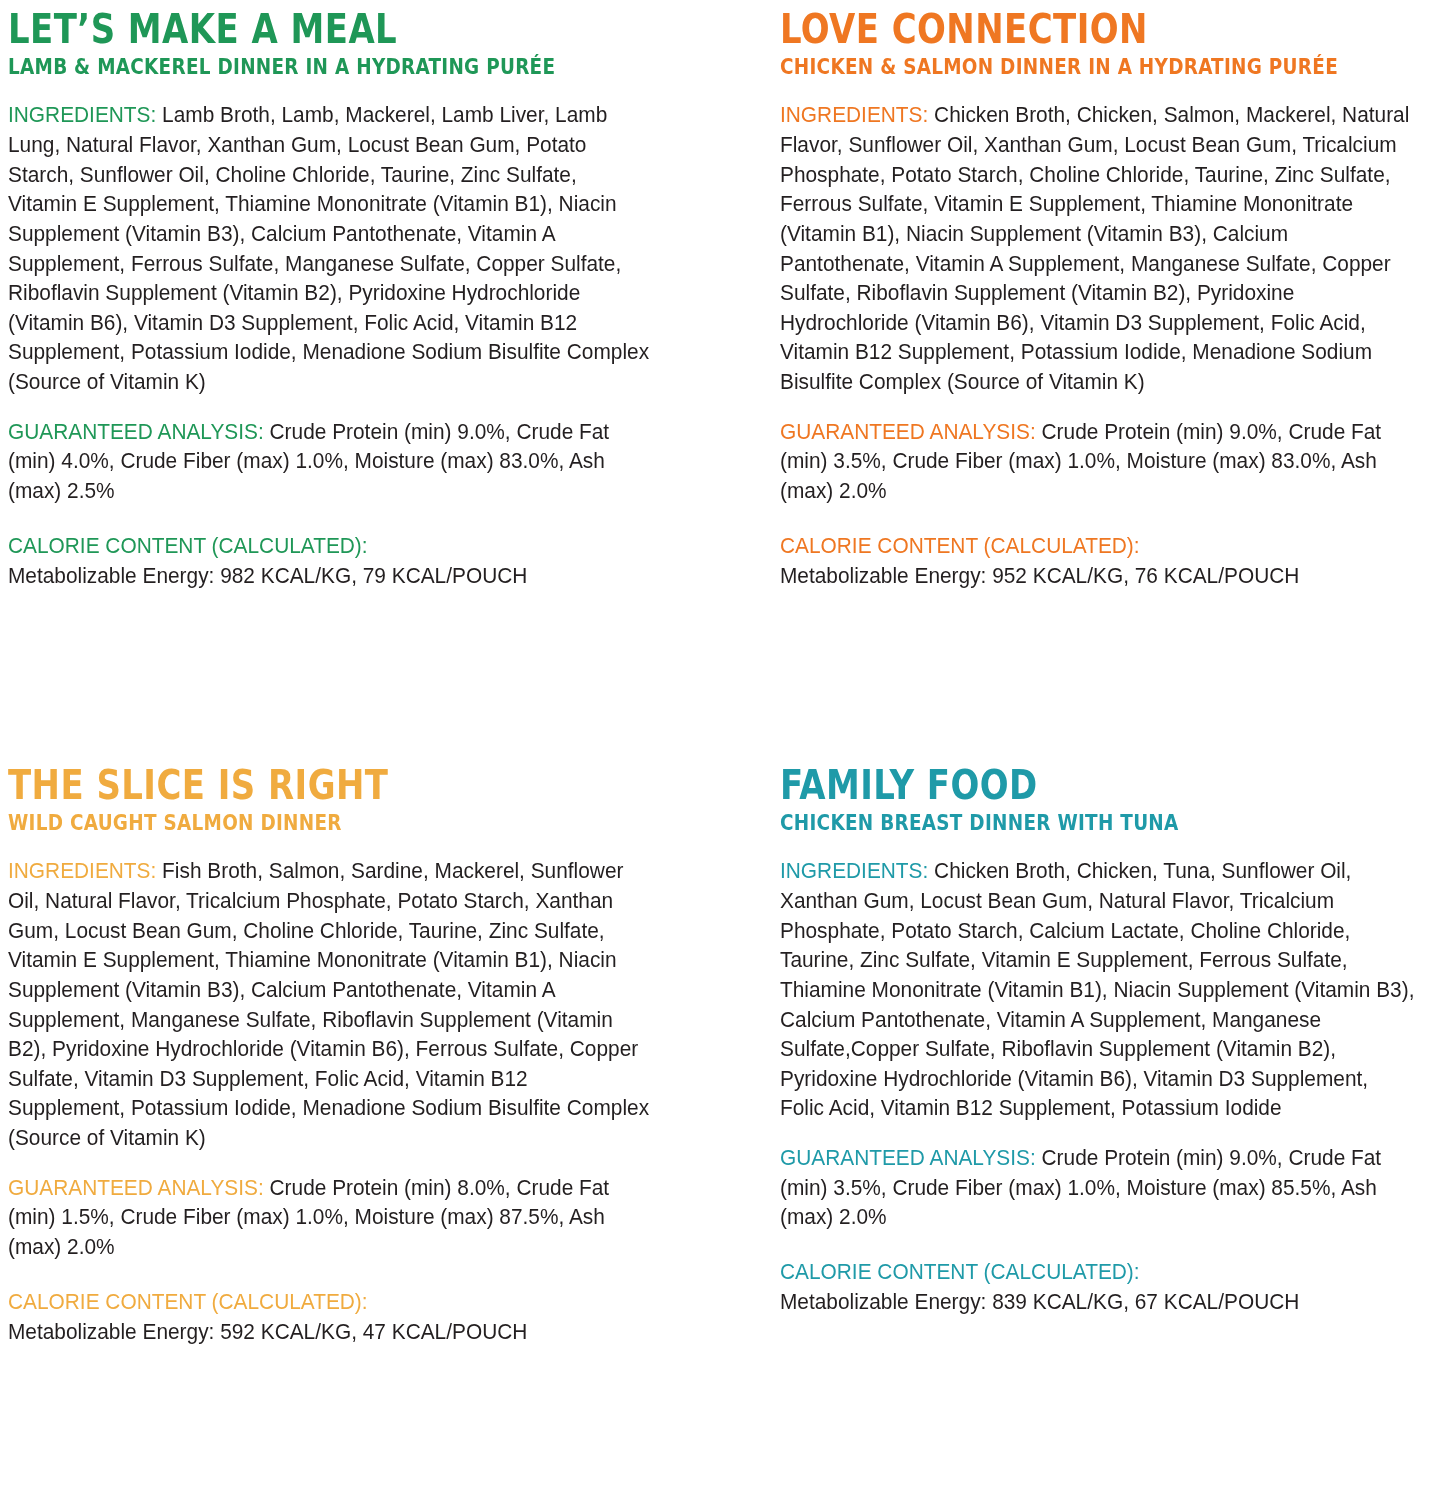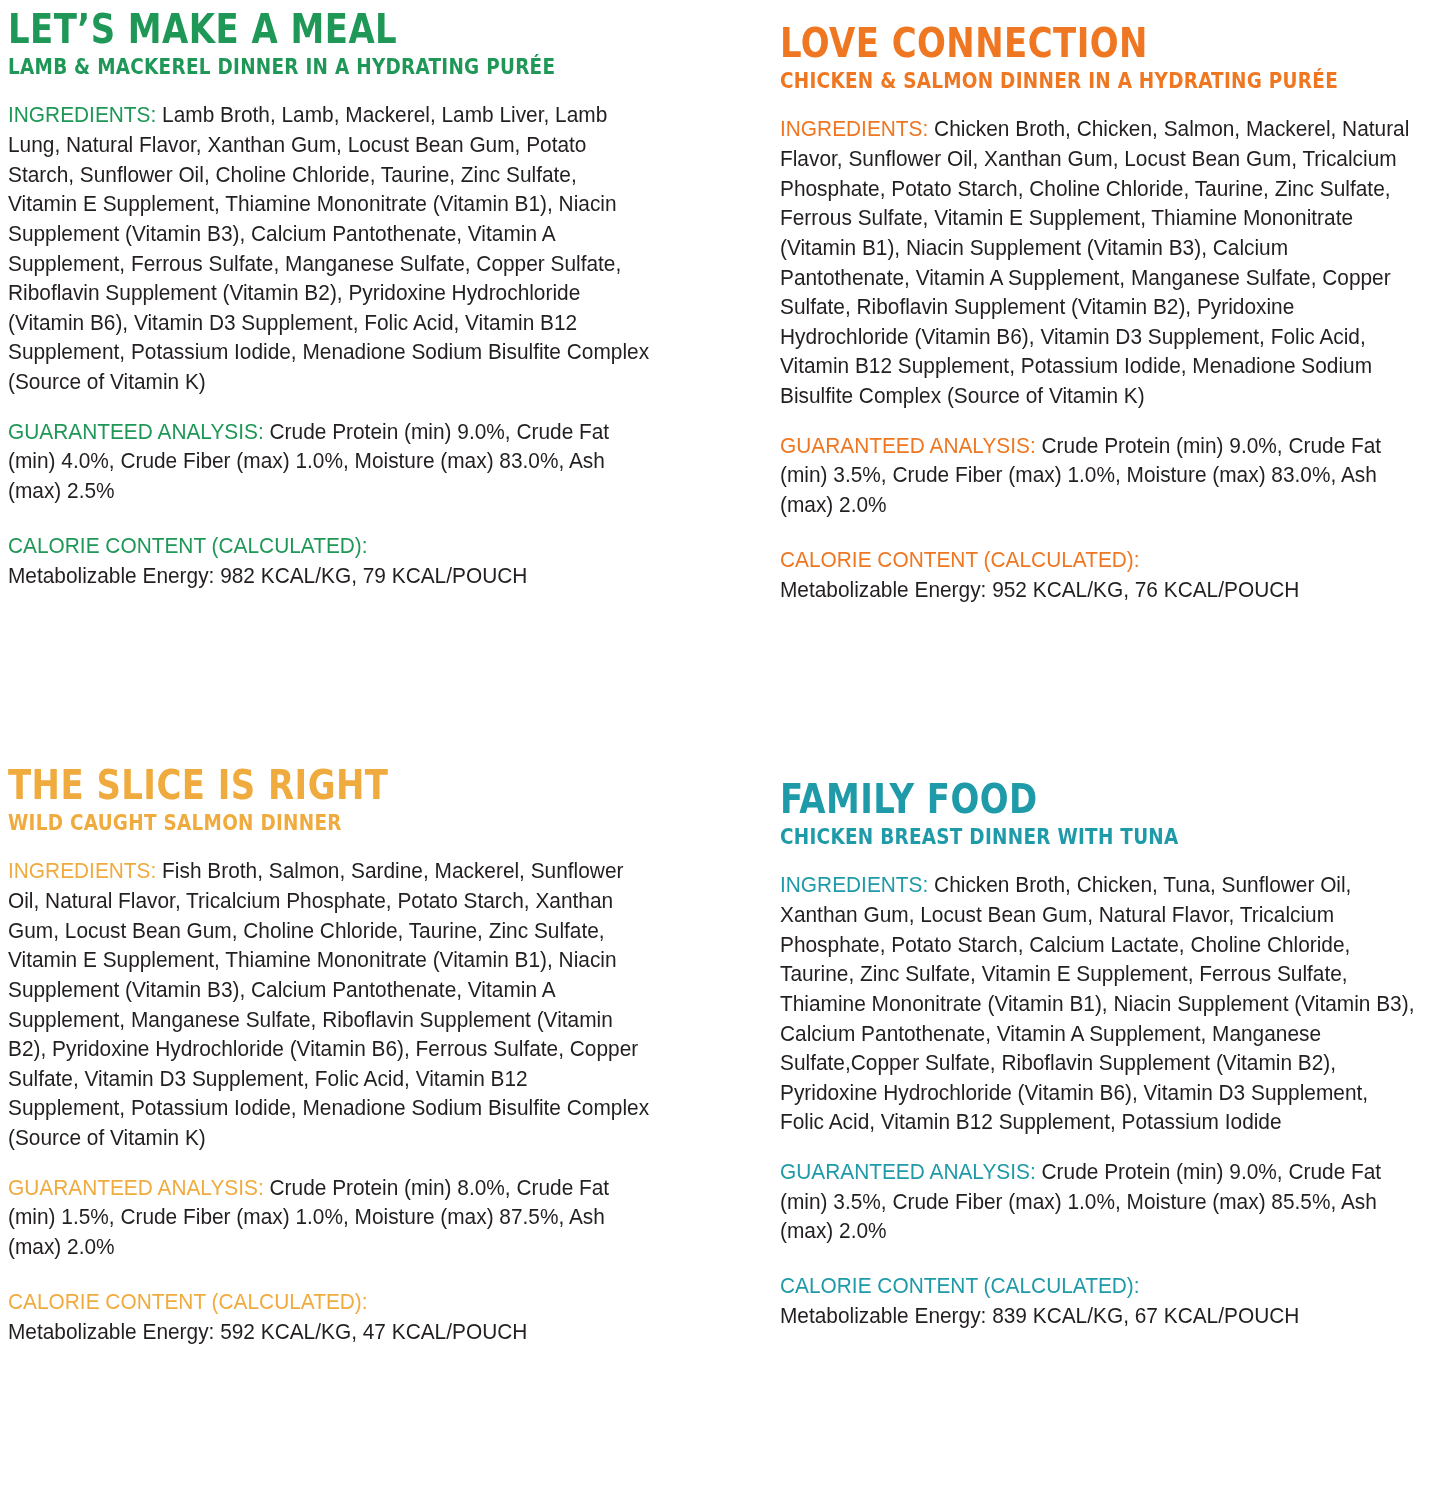--- a/index.html
+++ b/index.html
@@ -24,21 +24,20 @@
     grid-template-rows: 756px 733px;
     column-gap: 0px;
     row-gap: 0px;
   }
   .panel {
     box-sizing: border-box;
     padding-right: 110px;
   }
   .panel.right {
     padding-right: 8px;
-    margin-top: 14px;
   }
   .title {
     font-family: "DejaVu Sans Condensed", "Liberation Sans Narrow", "Liberation Sans", sans-serif;
     font-size: 41px;
     font-weight: bold;
     letter-spacing: 0.5px;
     line-height: 1.05;
     margin: 0 0 4px 0;
     transform: scaleX(0.92);
     transform-origin: left center;

